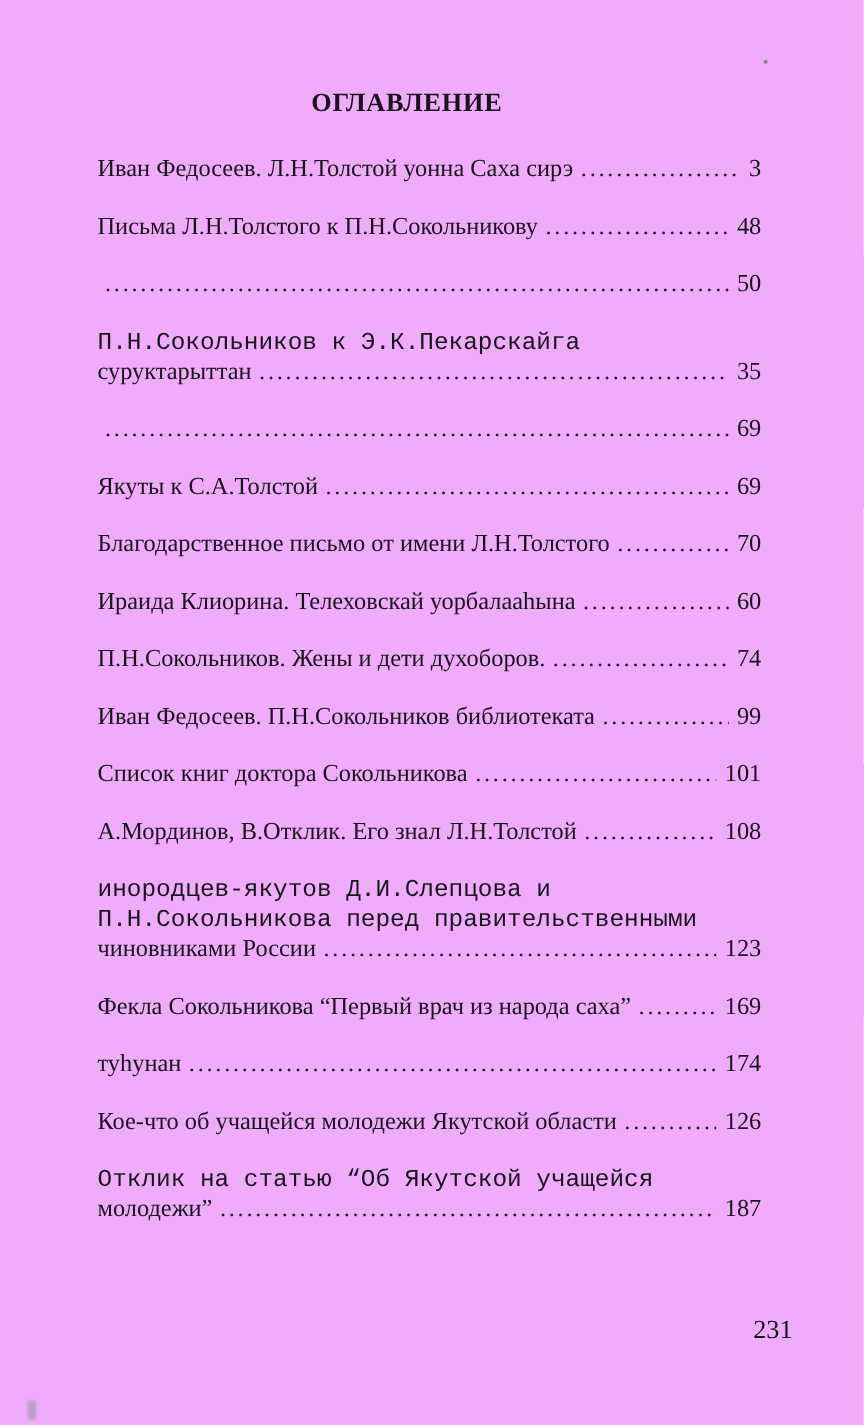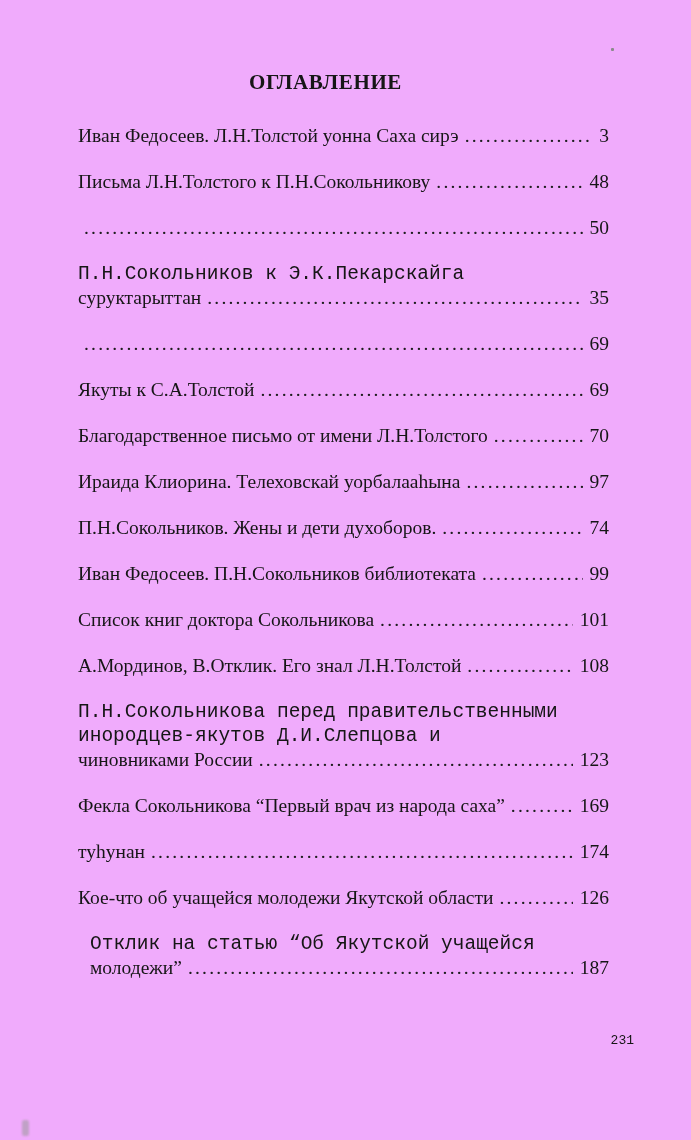--- a/index.html
+++ b/index.html
@@ -32,21 +32,21 @@
   }
   .toc-list {
     margin: 0;
     padding: 0;
   }
   .toc-entry {
     margin: 0 0 22px 0;
     font-size: 19.5px;
     line-height: 24px;
   }
-  .toc-entry:last-child { margin-bottom: 0; margin-left: 12px; }
+  .toc-entry:last-child { margin-bottom: 0; }
   .entry-line {
     white-space: nowrap;
     font-family: Liberation Mono, monospace;
   }
   .entry-lastline {
     display: flex;
     align-items: flex-end;
   }
   .entry-text {
     white-space: nowrap;
@@ -61,25 +61,24 @@
     letter-spacing: 2.2px;
     color: #1d1d1d;
   }
   .entry-pagenum {
     flex: 0 0 auto;
     margin-left: 7px;
     text-align: right;
   }
   .folio {
     position: absolute;
-    top: 1029px;
+    top: 1051px;
     right: 57px;
-    font-size: 13px;
+    font-size: 21px;
     line-height: 24px;
-    font-family: Liberation Mono, monospace;
   }
   .speck-top {
     position: absolute;
     left: 611px;
     top: 48px;
     width: 3px;
     height: 3px;
     background: #8a8a8a;
     border-radius: 1px;
   }
@@ -147,21 +146,21 @@
           <div class="entry-lastline">
             <span class="entry-text">Благодарственное письмо от имени Л.Н.Толстого</span>
             <span class="dot-leader">............................................................................................................................................</span>
             <span class="entry-pagenum">70</span>
           </div>
         </div>
         <div class="toc-entry">
           <div class="entry-lastline">
             <span class="entry-text">Ираида Клиорина. Телеховскай уорбалааһына</span>
             <span class="dot-leader">............................................................................................................................................</span>
-            <span class="entry-pagenum">97</span>
+            <span class="entry-pagenum">60</span>
           </div>
         </div>
         <div class="toc-entry">
           <div class="entry-lastline">
             <span class="entry-text">П.Н.Сокольников. Жены и дети духоборов.</span>
             <span class="dot-leader">............................................................................................................................................</span>
             <span class="entry-pagenum">74</span>
           </div>
         </div>
         <div class="toc-entry">
@@ -179,22 +178,22 @@
           </div>
         </div>
         <div class="toc-entry">
           <div class="entry-lastline">
             <span class="entry-text">А.Мординов, В.Отклик. Его знал Л.Н.Толстой</span>
             <span class="dot-leader">............................................................................................................................................</span>
             <span class="entry-pagenum">108</span>
           </div>
         </div>
         <div class="toc-entry">
+          <div class="entry-line">инородцев-якутов Д.И.Слепцова и</div>
           <div class="entry-line">П.Н.Сокольникова перед правительственными</div>
-          <div class="entry-line">инородцев-якутов Д.И.Слепцова и</div>
           <div class="entry-lastline">
             <span class="entry-text">чиновниками России</span>
             <span class="dot-leader">............................................................................................................................................</span>
             <span class="entry-pagenum">123</span>
           </div>
         </div>
         <div class="toc-entry">
           <div class="entry-lastline">
             <span class="entry-text">Фекла Сокольникова “Первый врач из народа саха”</span>
             <span class="dot-leader">............................................................................................................................................</span>

